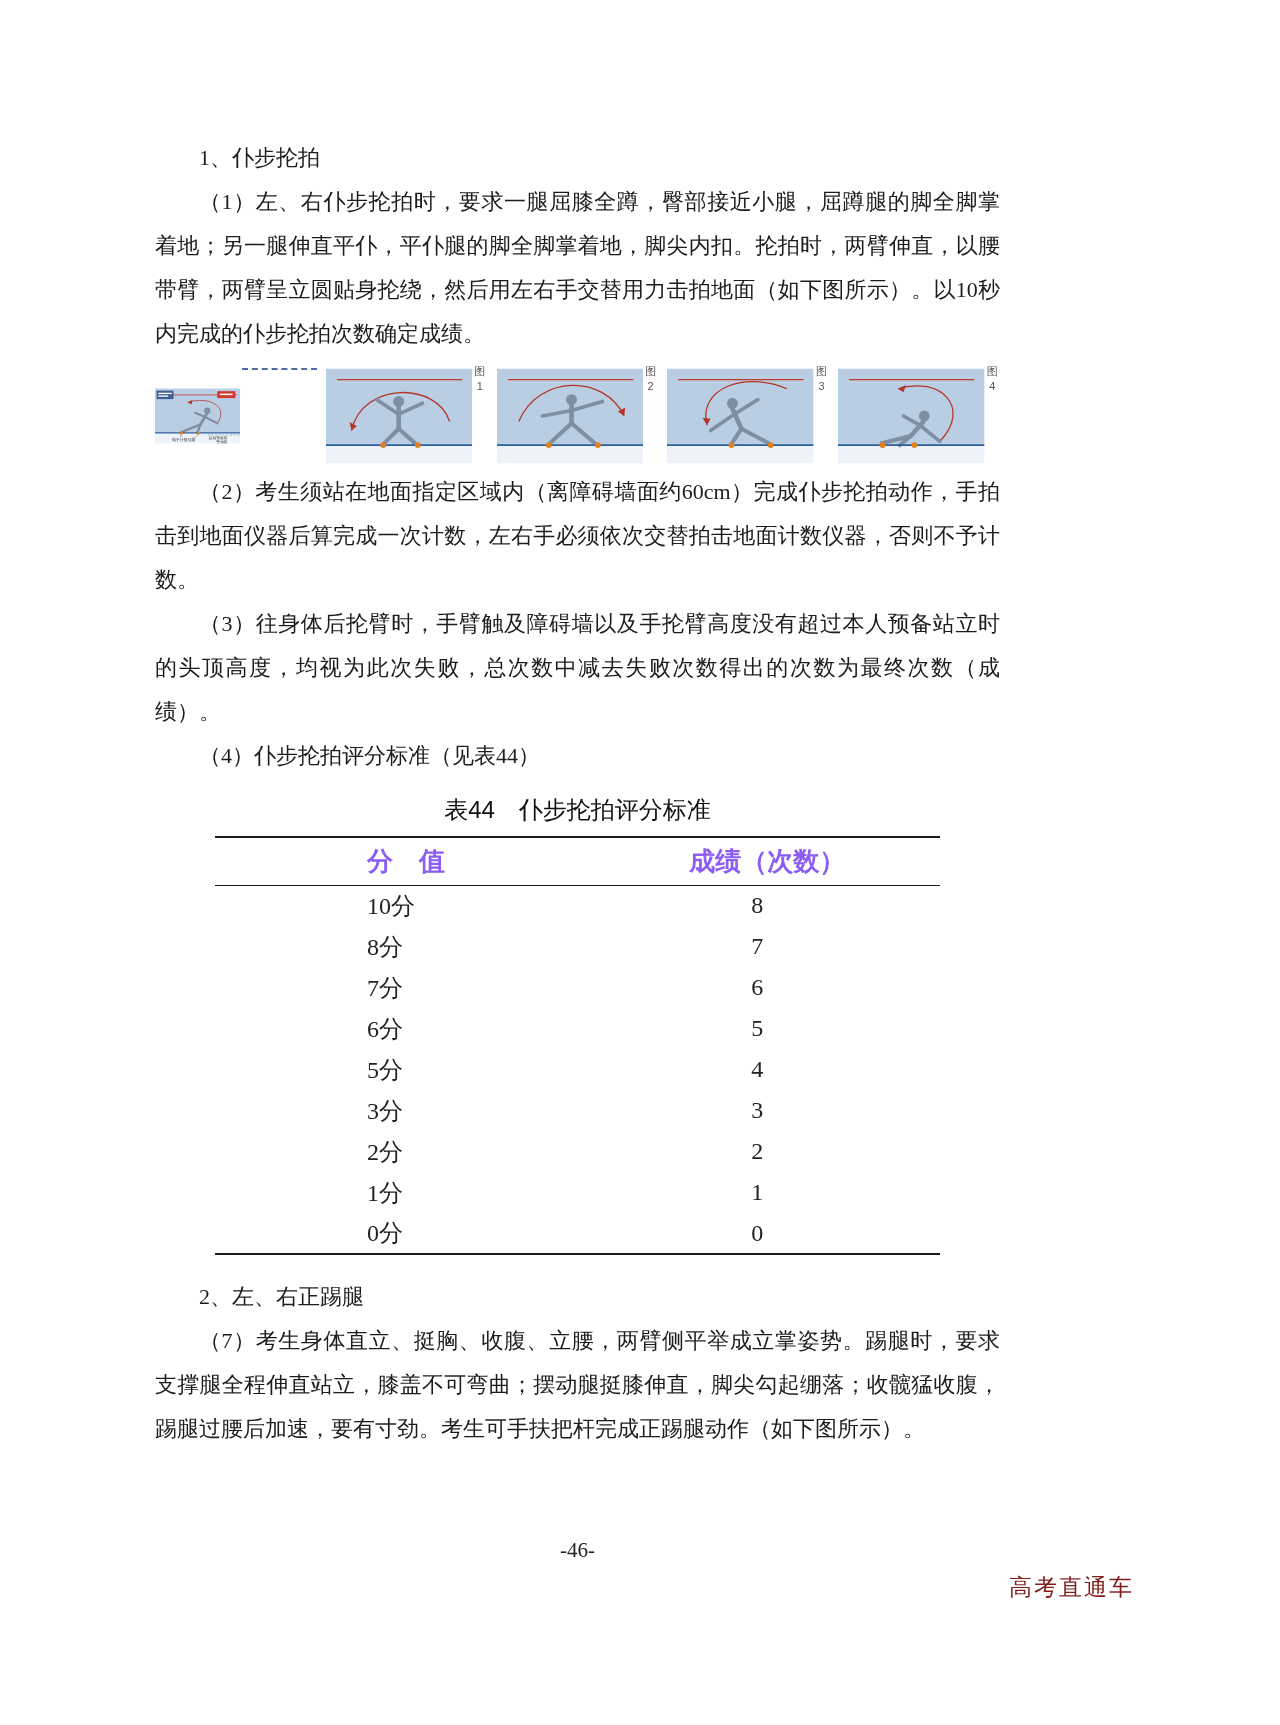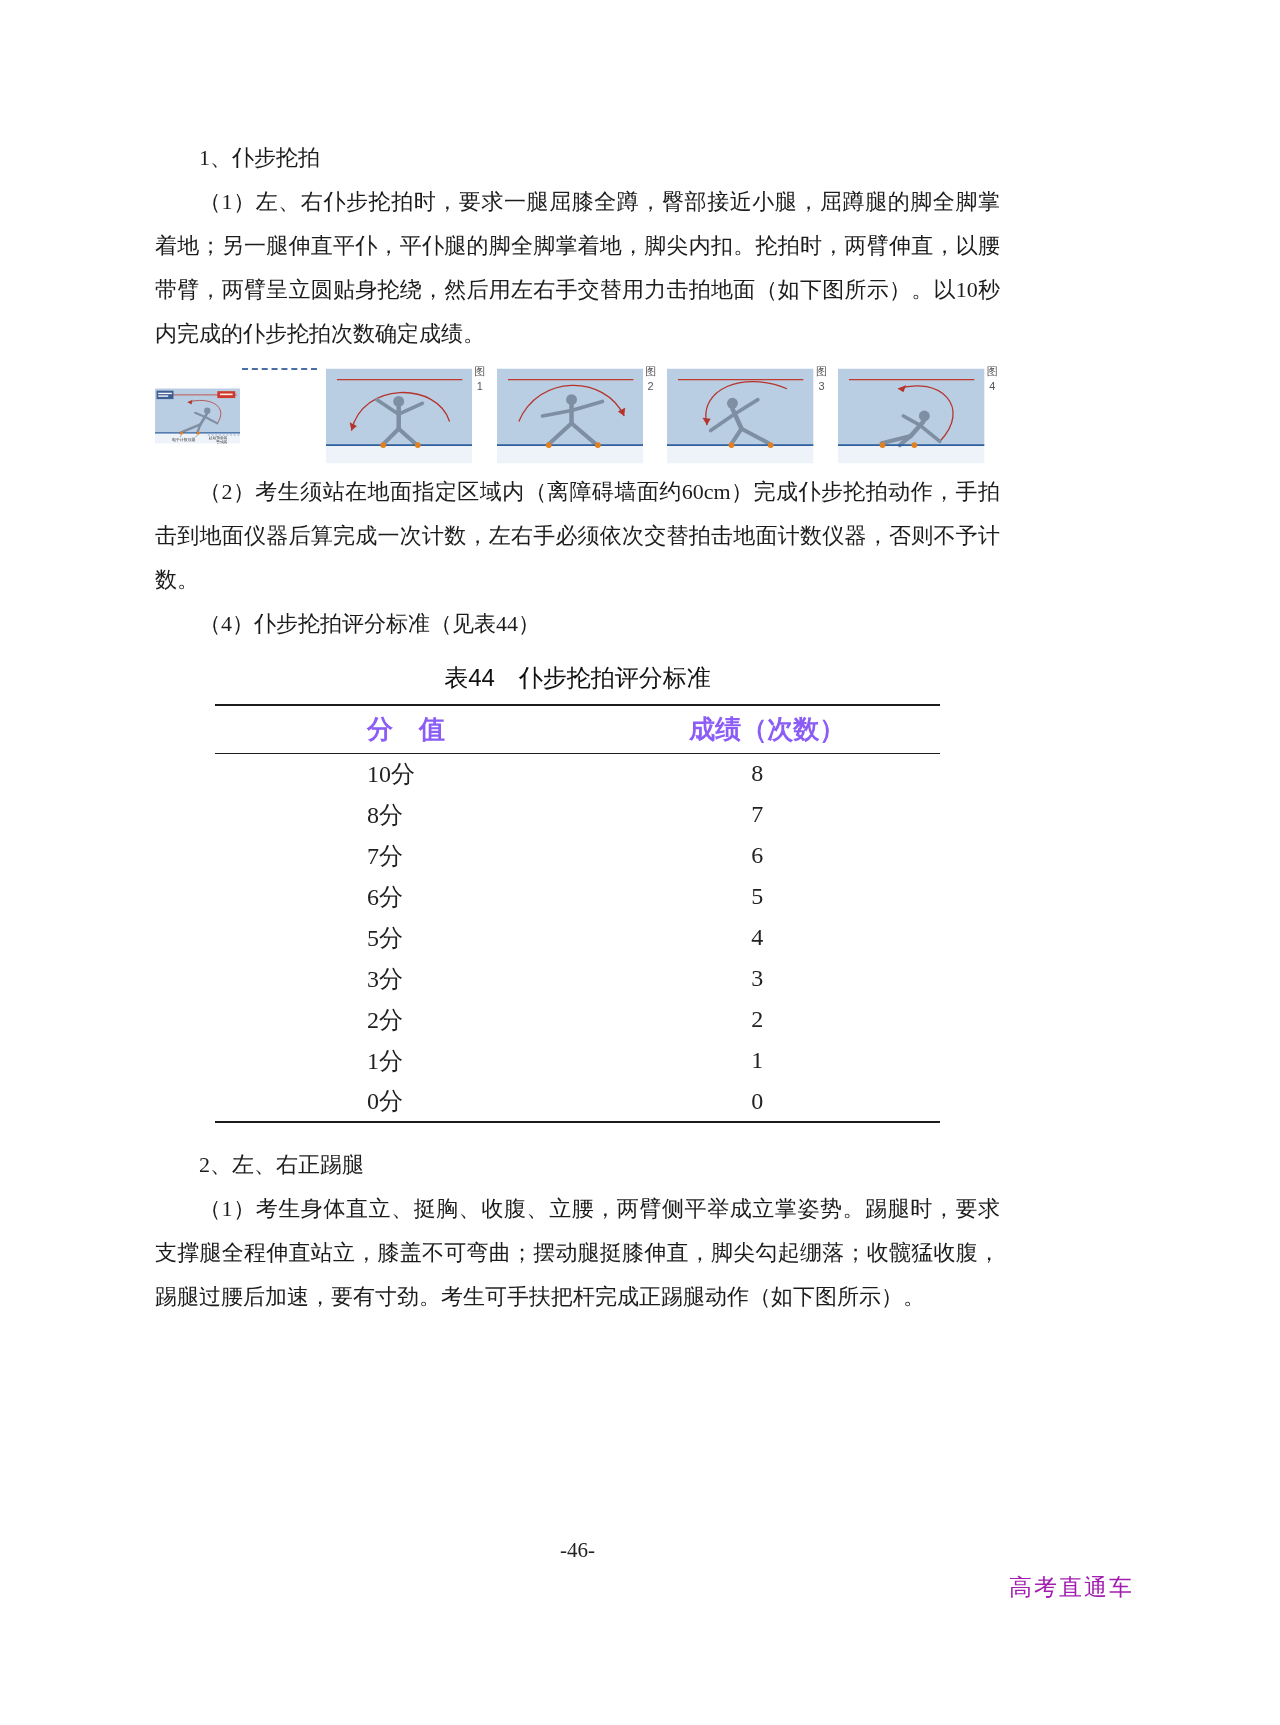--- a/index.html
+++ b/index.html
@@ -38,21 +38,21 @@
   td.c2 { padding-left:210px; }
   th.c2 { padding-left:148px; }
   .h2gap { margin-top:20px; }
 
   .pagenum {
     position:absolute; left:155px; top:1538px; width:845px;
     text-align:center; font-size:21px; color:#222;
   }
   .watermark {
     position:absolute; top:1572px; right:146px; font-size:23px;
-    color:#a21caf; letter-spacing:2px; font-family:"Liberation Sans",sans-serif;
+    color:#7f1d1d; letter-spacing:2px; font-family:"Liberation Sans",sans-serif;
   }
   svg text { font-family:"Liberation Sans",sans-serif; }
 </style>
 </head>
 <body>
 
 <div class="content">
 
   <div class="heading">1、仆步抡拍</div>
   <div class="para">（1）左、右仆步抡拍时，要求一腿屈膝全蹲，臀部接近小腿，屈蹲腿的脚全脚掌着地；另一腿伸直平仆，平仆腿的脚全脚掌着地，脚尖内扣。抡拍时，两臂伸直，以腰带臂，两臂呈立圆贴身抡绕，然后用左右手交替用力击拍地面（如下图所示）。以10秒内完成的仆步抡拍次数确定成绩。</div>
@@ -166,20 +166,21 @@
         <line x1="0" y1="84" x2="161" y2="84" stroke="#2f5f9e" stroke-width="2"></line>
         <circle cx="49" cy="84" r="3.2" fill="#e2801f"></circle>
         <circle cx="84" cy="84" r="3.2" fill="#e2801f"></circle>
       </svg>
       <div class="caption">图4</div>
     </div>
 
   </div>
 
   <div class="para">（2）考生须站在地面指定区域内（离障碍墙面约60cm）完成仆步抡拍动作，手拍击到地面仪器后算完成一次计数，左右手必须依次交替拍击地面计数仪器，否则不予计数。</div>
+  <div class="para">（3）往身体后抡臂时，手臂触及障碍墙以及手抡臂高度没有超过本人预备站立时的头顶高度，均视为此次失败，总次数中减去失败次数得出的次数为最终次数（成绩）。</div>
   <div class="para">（4）仆步抡拍评分标准（见表44）</div>
 
   <div class="tbl-title">表44　仆步抡拍评分标准</div>
 
   <table class="score">
     <thead>
       <tr>
         <th class="c1">分　值</th>
         <th class="c2">成绩（次数）</th>
       </tr>
@@ -218,18 +219,18 @@
         <td class="c2">1</td>
       </tr>
       <tr>
         <td class="c1">0分</td>
         <td class="c2">0</td>
       </tr>
     </tbody>
   </table>
 
   <div class="heading h2gap">2、左、右正踢腿</div>
-  <div class="para">（1）考生身体直立、挺胸、收腹、立腰，两臂侧平举成立掌姿势。踢腿时，要求支撑腿全程伸直站立，膝盖不可弯曲；摆动腿挺膝伸直，脚尖勾起绷落；收髋猛收腹，踢腿过腰后加速，要有寸劲。考生可手扶把杆完成正踢腿动作（如下图所示）。</div>
+  <div class="para">（7）考生身体直立、挺胸、收腹、立腰，两臂侧平举成立掌姿势。踢腿时，要求支撑腿全程伸直站立，膝盖不可弯曲；摆动腿挺膝伸直，脚尖勾起绷落；收髋猛收腹，踢腿过腰后加速，要有寸劲。考生可手扶把杆完成正踢腿动作（如下图所示）。</div>
 
 </div>
 
 <div class="pagenum">-46-</div>
 <div class="watermark">高考直通车</div>
 
 </body></html>

